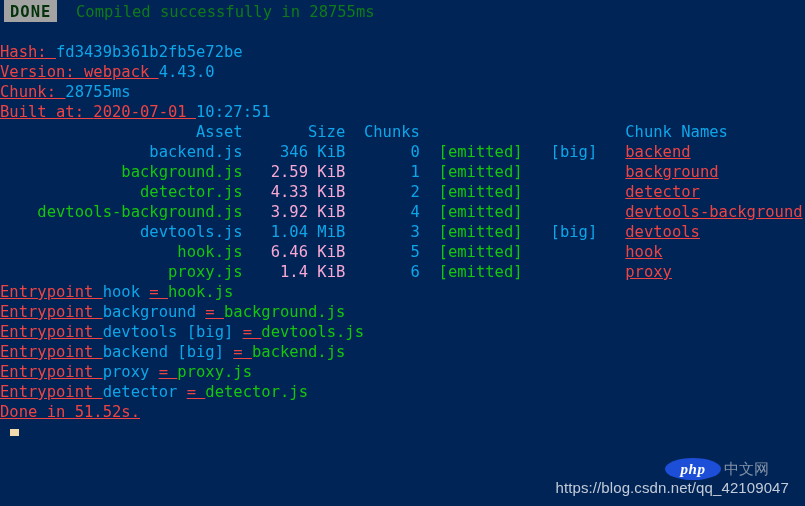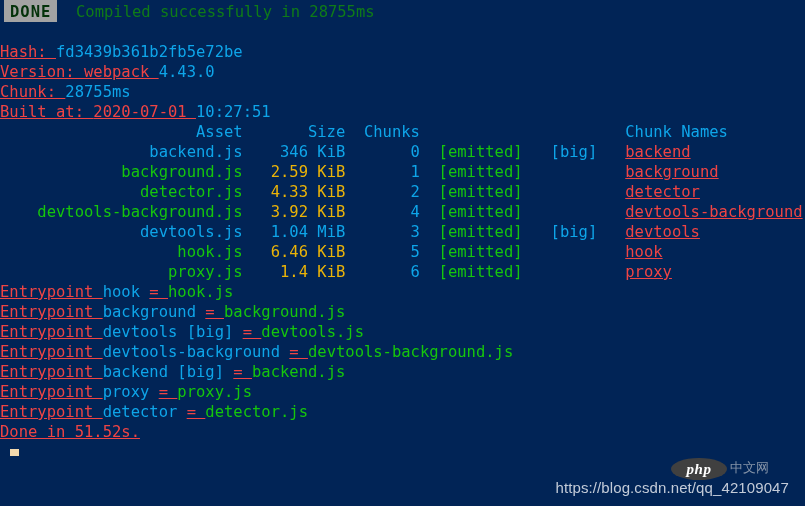--- a/index.html
+++ b/index.html
@@ -22,21 +22,21 @@
     padding: 2px 0 0 0;
   }
   .line {
     height: 20px;
     line-height: 20px;
     font-size: 15.5px;
     white-space: pre;
     letter-spacing: 0px;
     padding-left: 0px;
   }
-  .c-white   { color: #eab308; margin-top: 12px; }
+  .c-white   { color: #f9a8d4; margin-top: 12px; }
   .c-yellow  { color: #0ea5e9; }
   .c-green   { color: #15c60c; }
   .c-dgreen  { color: #0f7b18; }
   .c-gray    { color: #ef4444; text-decoration: underline; }
 
   .done-badge {
     background: #a3a3a3;
     color: #04320a;
     font-weight: bold;
     padding: 15px 6px 1px 6px;
@@ -72,34 +72,34 @@
     right: 36px;
     bottom: 26px;
     display: flex;
     align-items: center;
     gap: 3px;
   }
   #php-pill {
     width: 56px;
     height: 22px;
     border-radius: 50%;
-    background: #404040;
+    background: #1d4ed8;
     color: #ffffff;
     font-family: "Liberation Serif", serif;
     font-style: italic;
     font-weight: bold;
     font-size: 15px;
     text-align: center;
     line-height: 22px;
     letter-spacing: 0.5px;
   }
   #php-cn {
     color: #9aa5b5;
-    font-family: Liberation Mono, monospace;
-    font-size: 13px;
+    font-family: Liberation Serif, serif;
+    font-size: 15px;
     line-height: 22px;
     opacity: 0.85;
   }
 </style>
 </head>
 <body>
 
 <div id="terminal">
 
   <div class="line"><span class="done-badge">DONE</span><span class="c-dgreen">  <span>Compiled successfully in 28755ms</span></span></div>
@@ -119,21 +119,20 @@
       <div class="line"><span class="c-green">    devtools-background.js</span><span class="c-white">   3.92 KiB</span><span class="c-yellow">       4</span><span class="c-green">  [emitted]   </span><span class="c-yellow">        </span><span class="c-gray">devtools-background</span></div>
       <div class="line"><span class="c-yellow">               devtools.js</span><span class="c-yellow">   1.04 MiB</span><span class="c-yellow">       3</span><span class="c-green">  [emitted]   </span><span class="c-yellow">[big]   </span><span class="c-gray">devtools</span></div>
       <div class="line"><span class="c-green">                   hook.js</span><span class="c-white">   6.46 KiB</span><span class="c-yellow">       5</span><span class="c-green">  [emitted]   </span><span class="c-yellow">        </span><span class="c-gray">hook</span></div>
       <div class="line"><span class="c-green">                  proxy.js</span><span class="c-white">    1.4 KiB</span><span class="c-yellow">       6</span><span class="c-green">  [emitted]   </span><span class="c-yellow">        </span><span class="c-gray">proxy</span></div>
     </div>
 
   <div id="entrypoints">
       <div class="line"><span class="c-gray">Entrypoint </span><span class="c-yellow">hook </span><span class="c-gray">= </span><span class="c-green">hook.js</span></div>
       <div class="line"><span class="c-gray">Entrypoint </span><span class="c-yellow">background </span><span class="c-gray">= </span><span class="c-green">background.js</span></div>
       <div class="line"><span class="c-gray">Entrypoint </span><span class="c-yellow">devtools </span><span class="c-yellow">[big] </span><span class="c-gray">= </span><span class="c-green">devtools.js</span></div>
-      <div class="line"><span class="c-gray">Entrypoint </span><span class="c-yellow">devtools-background </span><span class="c-gray">= </span><span class="c-green">devtools-background.js</span></div>
       <div class="line"><span class="c-gray">Entrypoint </span><span class="c-yellow">backend </span><span class="c-yellow">[big] </span><span class="c-gray">= </span><span class="c-green">backend.js</span></div>
       <div class="line"><span class="c-gray">Entrypoint </span><span class="c-yellow">proxy </span><span class="c-gray">= </span><span class="c-green">proxy.js</span></div>
       <div class="line"><span class="c-gray">Entrypoint </span><span class="c-yellow">detector </span><span class="c-gray">= </span><span class="c-green">detector.js</span></div>
     </div>
 
   <div class="line"><span class="c-gray">Done in 51.52s.</span></div>
   <div class="line"><span class="cursor"></span></div>
 
   <div id="php-logo">
     <div id="php-pill">php</div>

